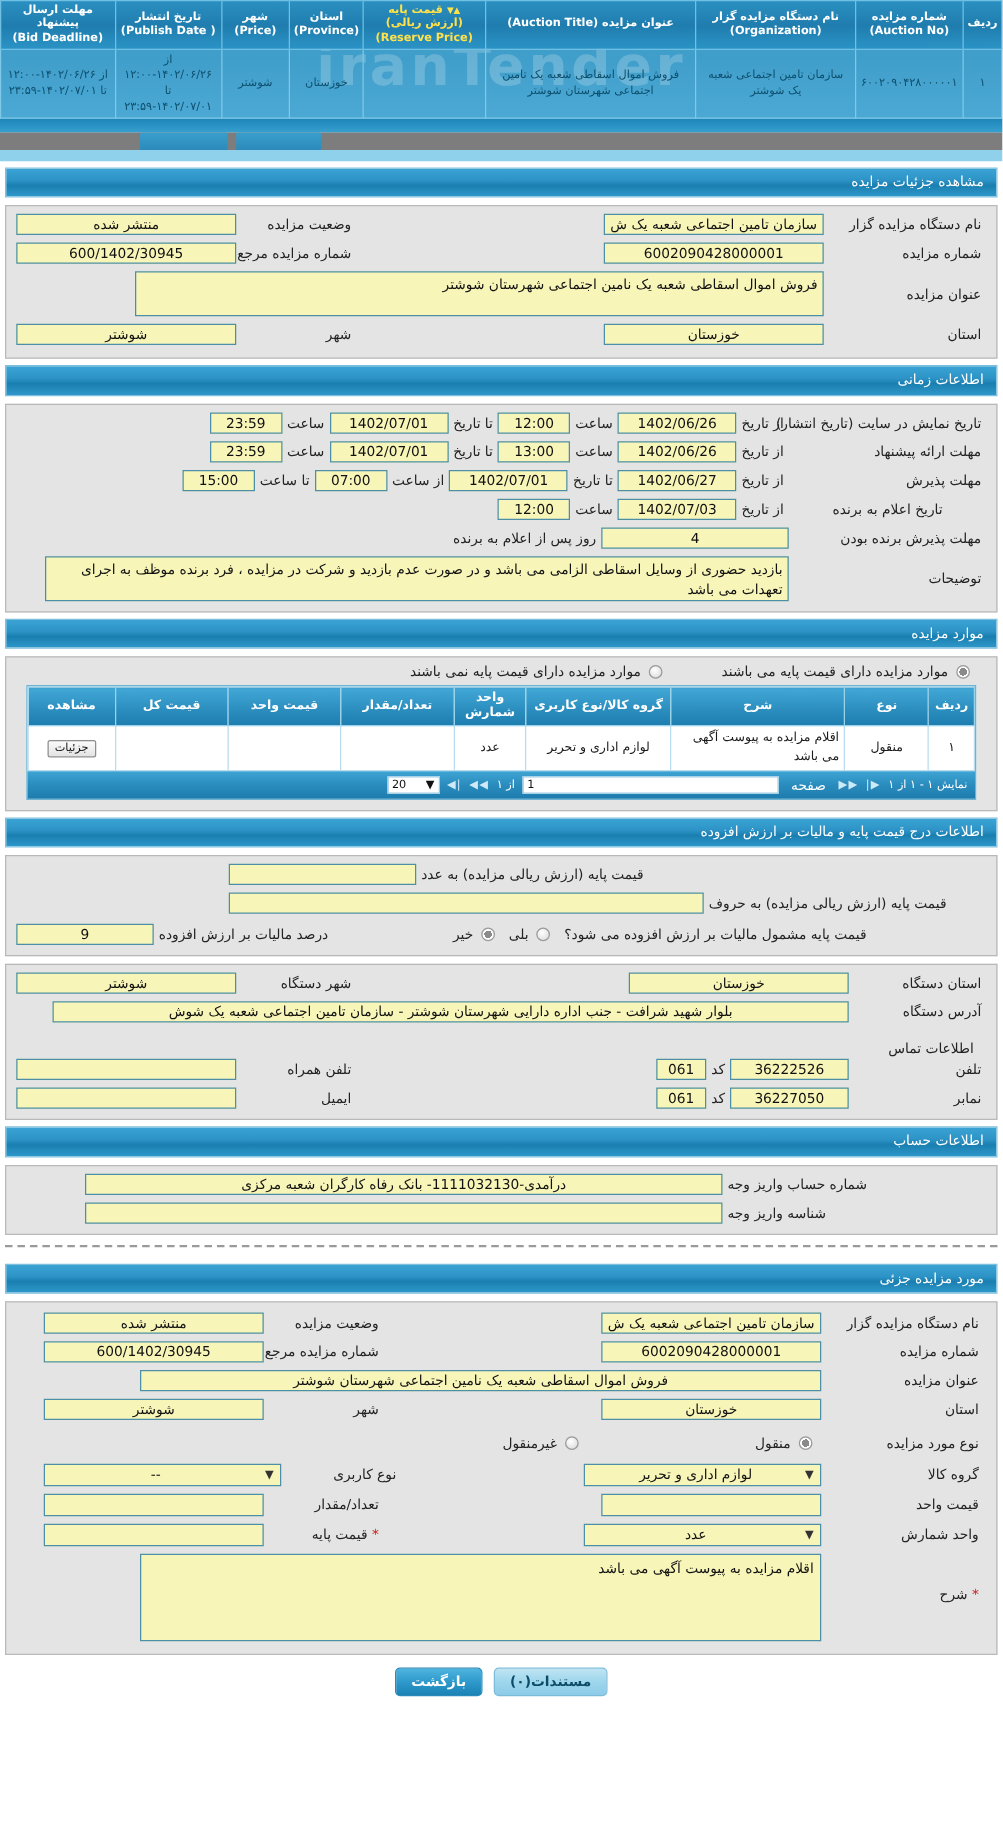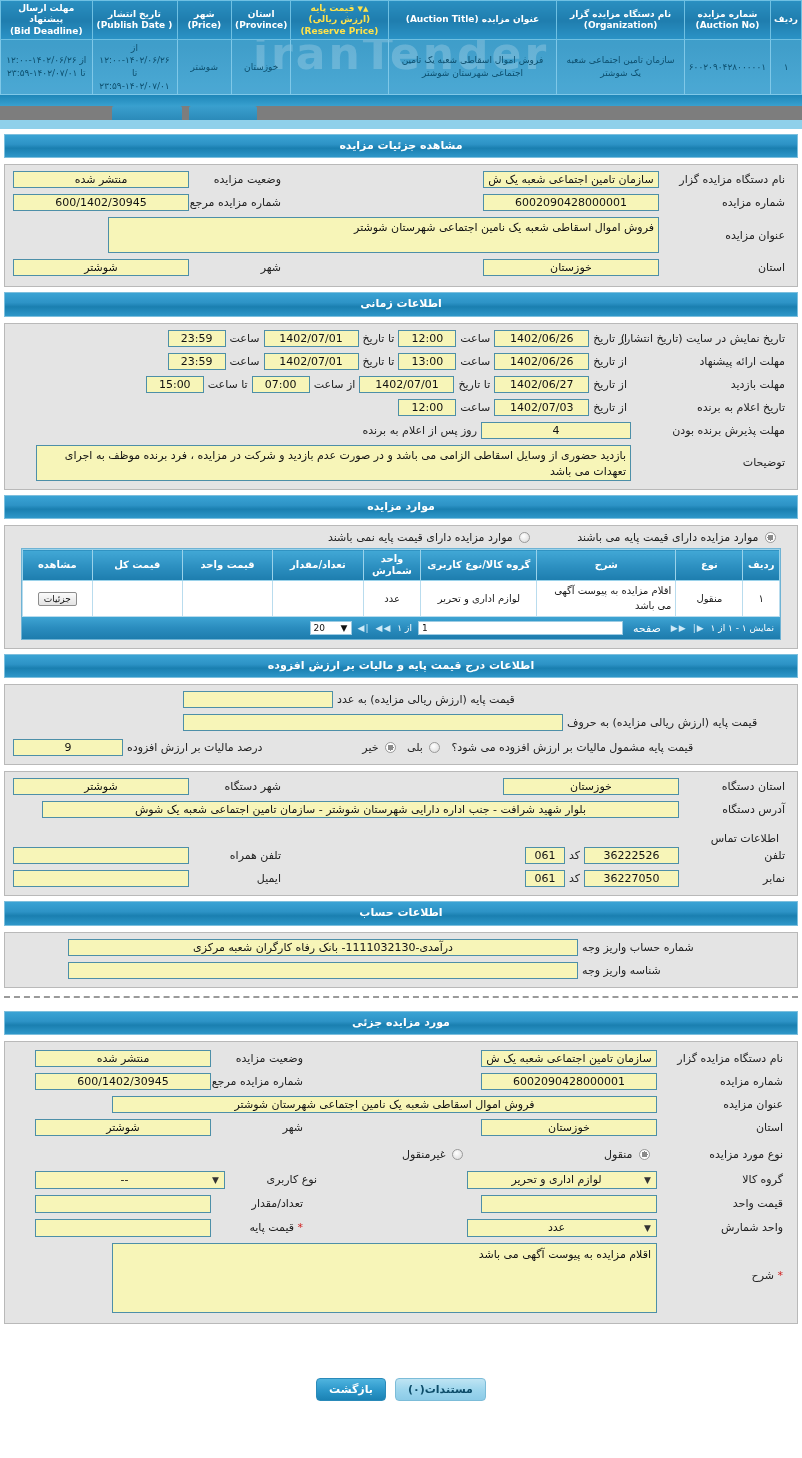--- a/index.html
+++ b/index.html
@@ -78,24 +78,24 @@
     border: 1px solid #b9b9b9;
     background: #e4e4e4;
     margin: 6px 4px 0 4px;
     position: relative;
   }
   .panel-body { padding: 6px 8px 8px 8px; }
 
   .sec-header {
     background: linear-gradient(to bottom, #3aa3d4 0%, #2d93c6 42%, #1a7fb0 60%, #2e97c9 100%);
     color: #ffffff;
-    font-weight: bold;
+    font-weight: normal;
     font-size: 11px;
     padding: 4px 10px 4px 10px;
-    text-align: center;
+    text-align: right;
     border: 1px solid #7dbfdd;
     margin: 5px 4px 0 4px;
     line-height: 1.3;
   }
 
   
   .frow {
     display: flex; align-items: center; justify-content: flex-start;
     margin-bottom: 6px;
     font-size: 11px; color: #1a1a1a;
@@ -202,21 +202,21 @@
     display: inline-block;
     background: linear-gradient(to bottom, #4fb4df 0%, #2e99cb 50%, #1b82b4 100%);
     color: #ffffff; font-size: 11px; font-weight: bold;
     border: 1px solid #2a8ab9;
     border-radius: 4px;
     padding: 4px 12px;
     margin: 0 2px;
   }
   .btn.light {
     background: linear-gradient(to bottom, #bfe4f3 0%, #9ed6ed 50%, #8ccbe7 100%);
-    color: #0d4c69; border: 1px solid #7cbcd8; margin-top: 44px;
+    color: #0d4c69; border: 1px solid #7cbcd8;
   }
   .dashed-sep { border-top: 2px dashed #9a9a9a; margin: 8px 4px 0 4px; }
 
   
   .sel {
     background: #f7f5b8;
     border: 1px solid #4d8fa8;
     height: 18px; line-height: 16px;
     font-size: 11px; color: #111;
     padding: 0 3px;
@@ -351,33 +351,33 @@
         <span class="fld w95">1402/06/26</span>
         <span class="lbl">ساعت</span>
         <span class="fld w60">13:00</span>
         <span class="lbl">تا تاریخ</span>
         <span class="fld w95">1402/07/01</span>
         <span class="lbl">ساعت</span>
         <span class="fld w60">23:59</span>
       </div>
 
       <div class="frow">
-        <span class="lbl" style="width:158px;text-align:right">مهلت بازدید</span>
+        <span class="lbl" style="width:158px;text-align:right">مهلت پذیرش</span>
         <span class="lbl">از تاریخ</span>
         <span class="fld w95">1402/06/27</span>
         <span class="lbl">تا تاریخ</span>
         <span class="fld w95">1402/07/01</span>
         <span class="lbl">از ساعت</span>
         <span class="fld w60">07:00</span>
         <span class="lbl">تا ساعت</span>
         <span class="fld w60">15:00</span>
       </div>
 
       <div class="frow">
-        <span class="lbl" style="width:158px;text-align:right">تاریخ اعلام به برنده</span>
+        <span class="lbl" style="width:158px;text-align:center">تاریخ اعلام به برنده</span>
         <span class="lbl">از تاریخ</span>
         <span class="fld w95">1402/07/03</span>
         <span class="lbl">ساعت</span>
         <span class="fld w60">12:00</span>
       </div>
 
       <div class="frow">
         <span class="lbl" style="width:158px;text-align:right">مهلت پذیرش برنده بودن</span>
         <span class="fld w150">4</span>
         <span class="lbl">روز پس از اعلام به برنده</span>

